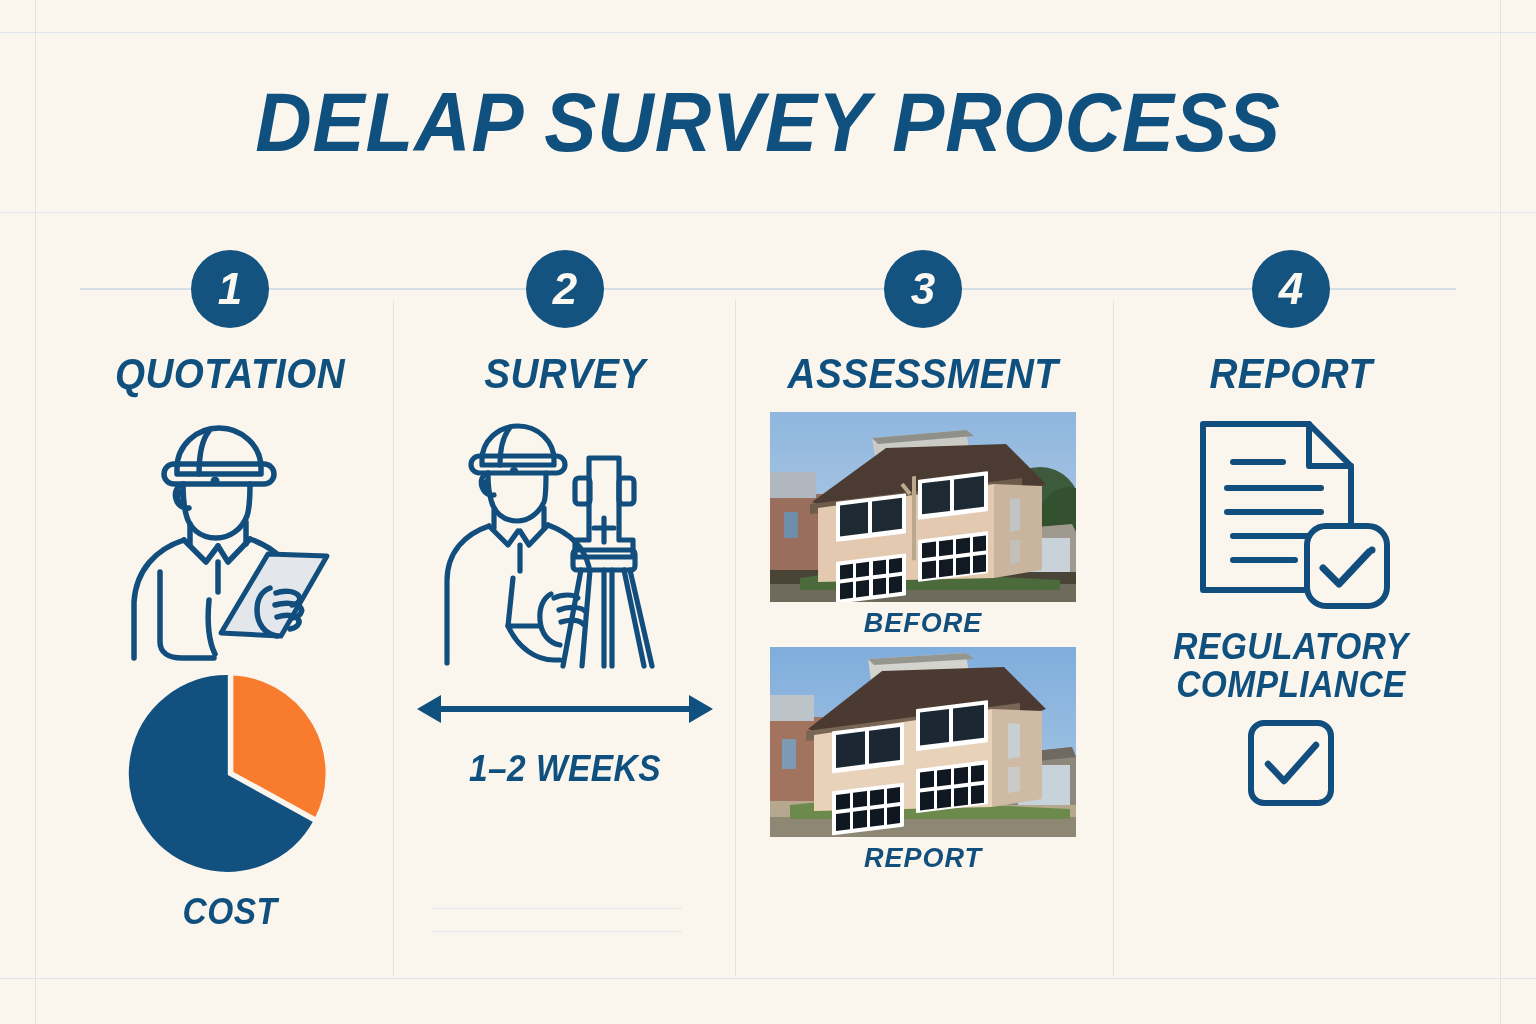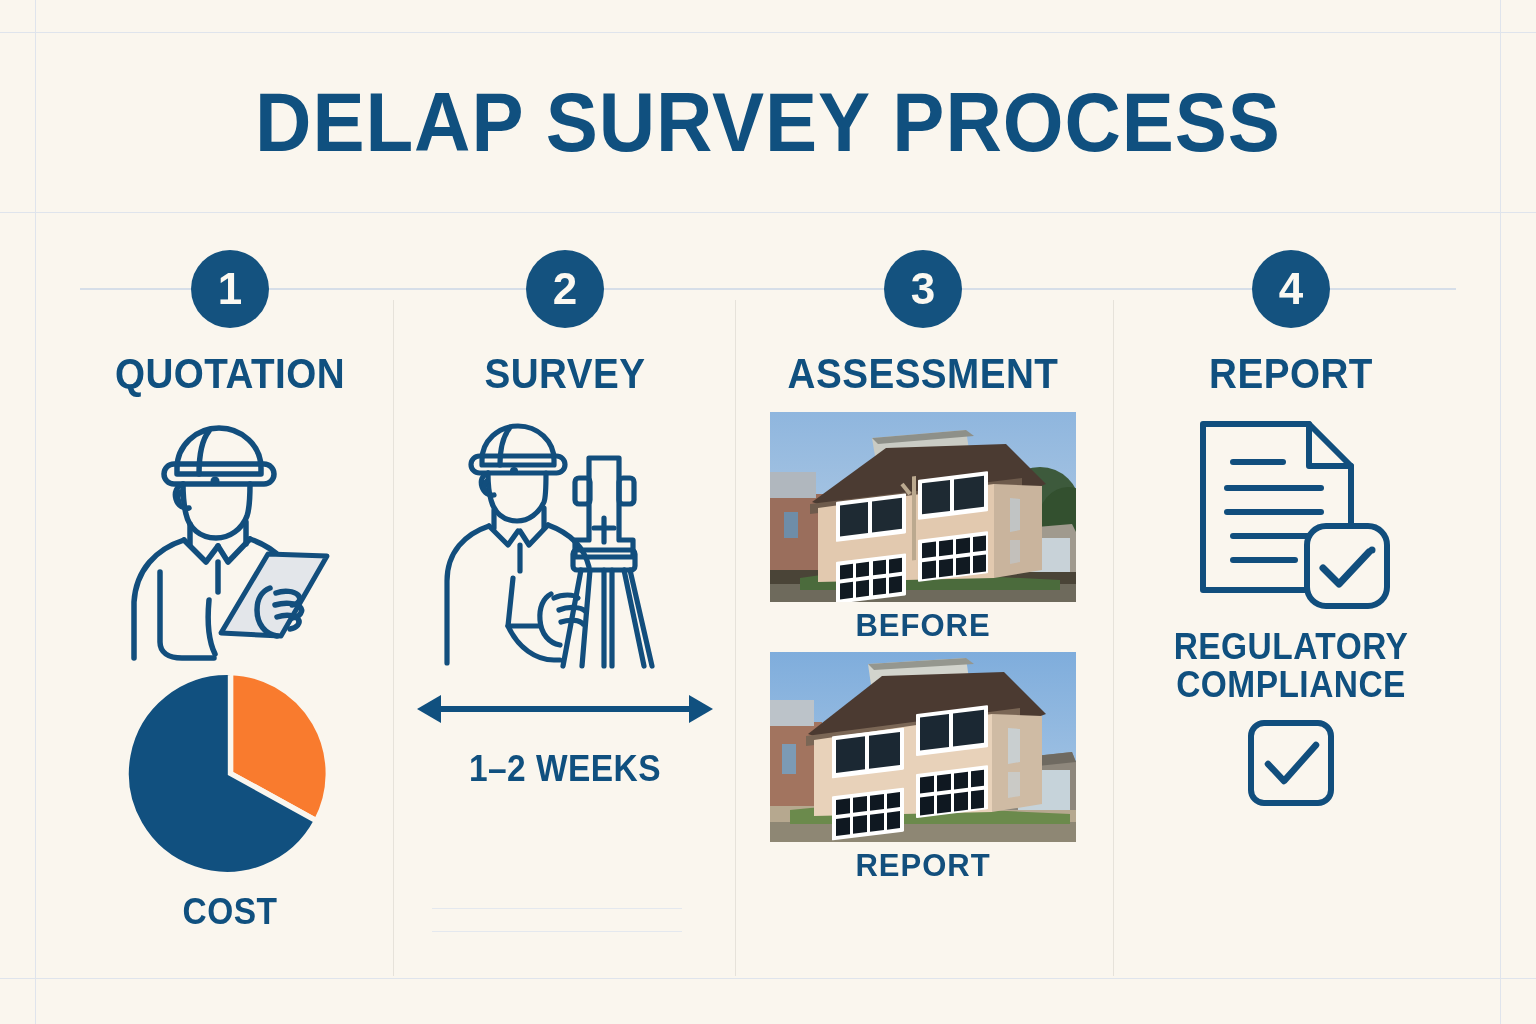--- a/index.html
+++ b/index.html
@@ -2,21 +2,21 @@
 <html><head>
 <meta charset="utf-8">
 <style>
   html,body{margin:0;padding:0;}
   body{
     width:1536px;height:1024px;overflow:hidden;
     background:#FAF6EE;
     font-family:"Liberation Sans", sans-serif;
     position:relative;
   }
-  .canvas{position:absolute;inset:0;}
+  .canvas{position:absolute;inset:0;font-style:italic;}
 
   
   .grid-line{position:absolute;background:#DFE4EC;}
   .g-h{height:1px;left:0;right:0;}
   .g-v{width:1px;top:0;bottom:0;}
 
   
   .title{
     position:absolute;top:74px;left:0;right:0;
     text-align:center;
@@ -59,21 +59,21 @@
   }
   .sub-label{
     text-align:center;
     font-size:36px;font-weight:700;letter-spacing:0.5px;
     color:#10507F;
     transform:scaleX(0.93);
     font-family:"Liberation Sans Narrow","Liberation Sans",sans-serif;
   }
   .cap{
     text-align:center;
-    font-size:31px;font-weight:700;letter-spacing:1px;
+    font-size:27px;font-weight:700;letter-spacing:1px;
     color:#134F7D;
     font-family:"Liberation Sans Narrow","Liberation Sans",sans-serif;
   }
 
   .art{display:block;margin:0 auto;}
 
   
   .ruled{position:absolute;height:1px;background:#E4E8EE;}
 </style>
 </head>

